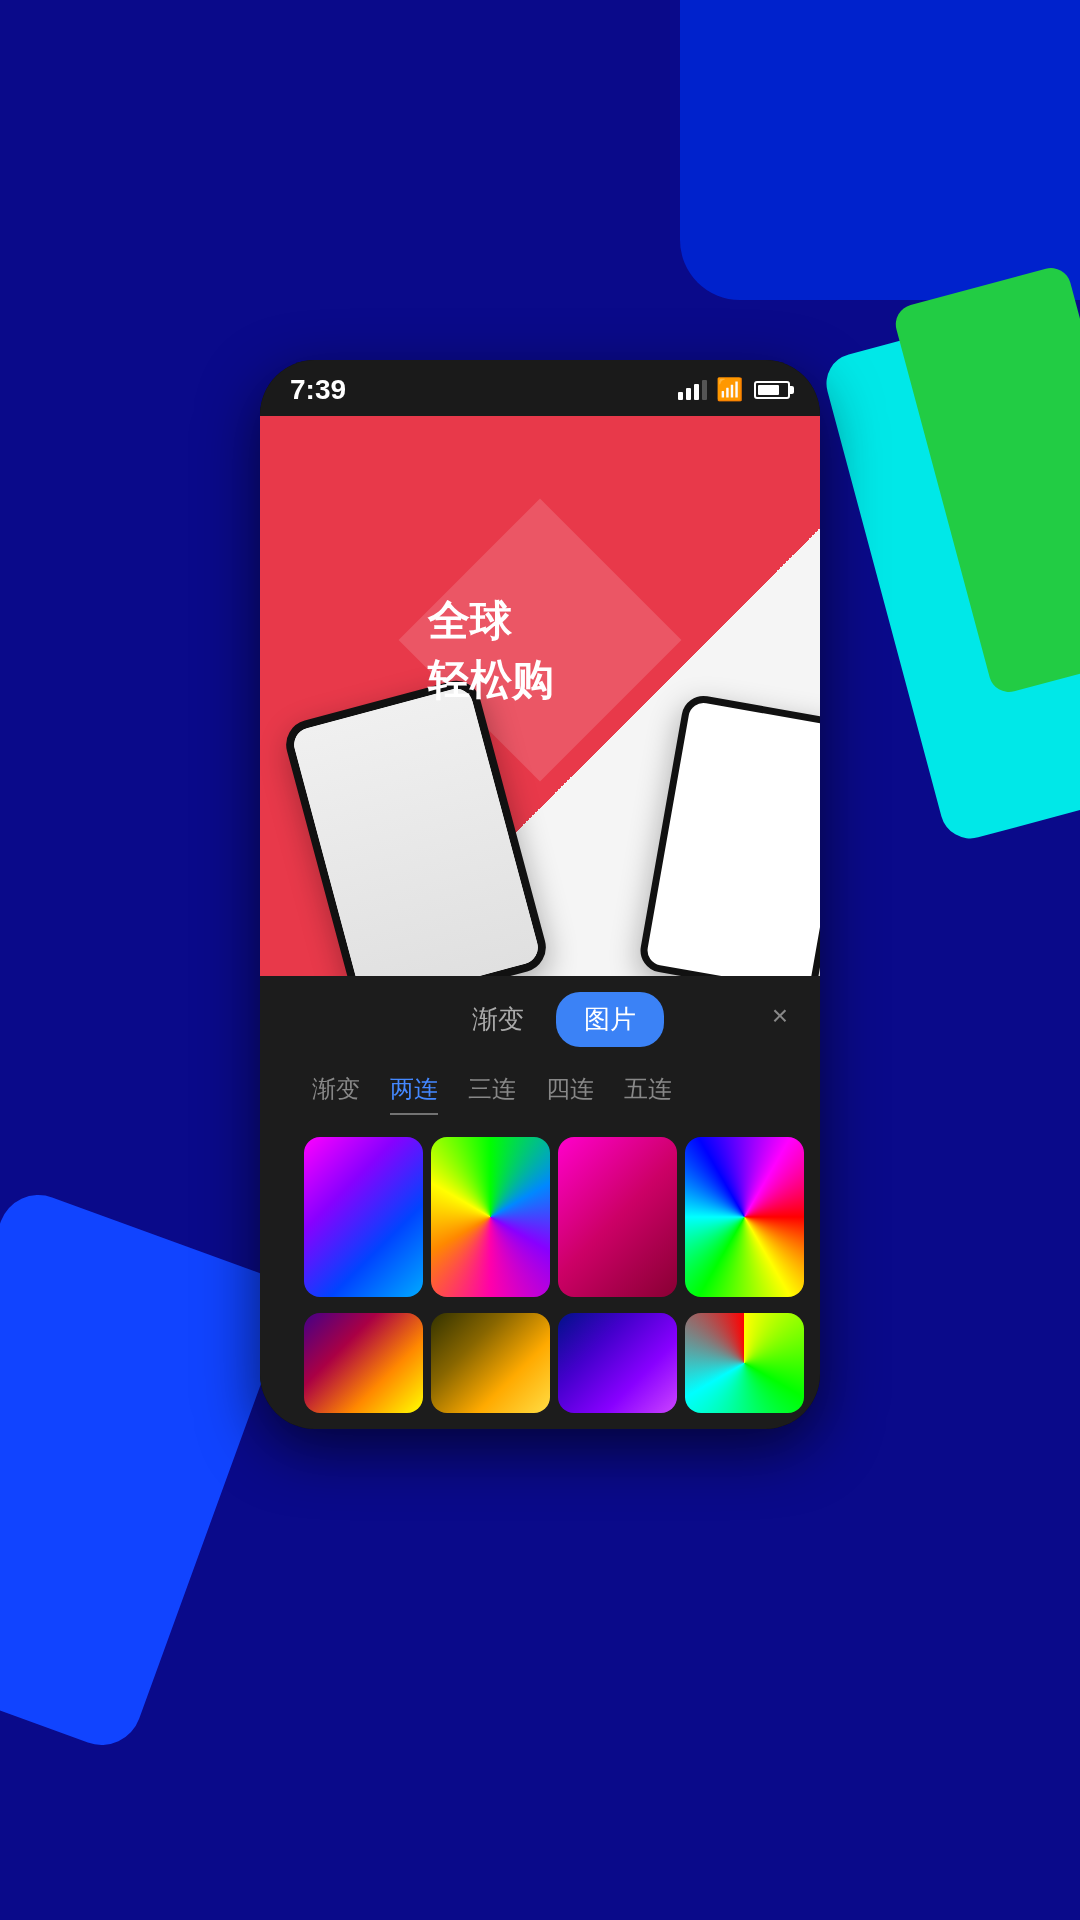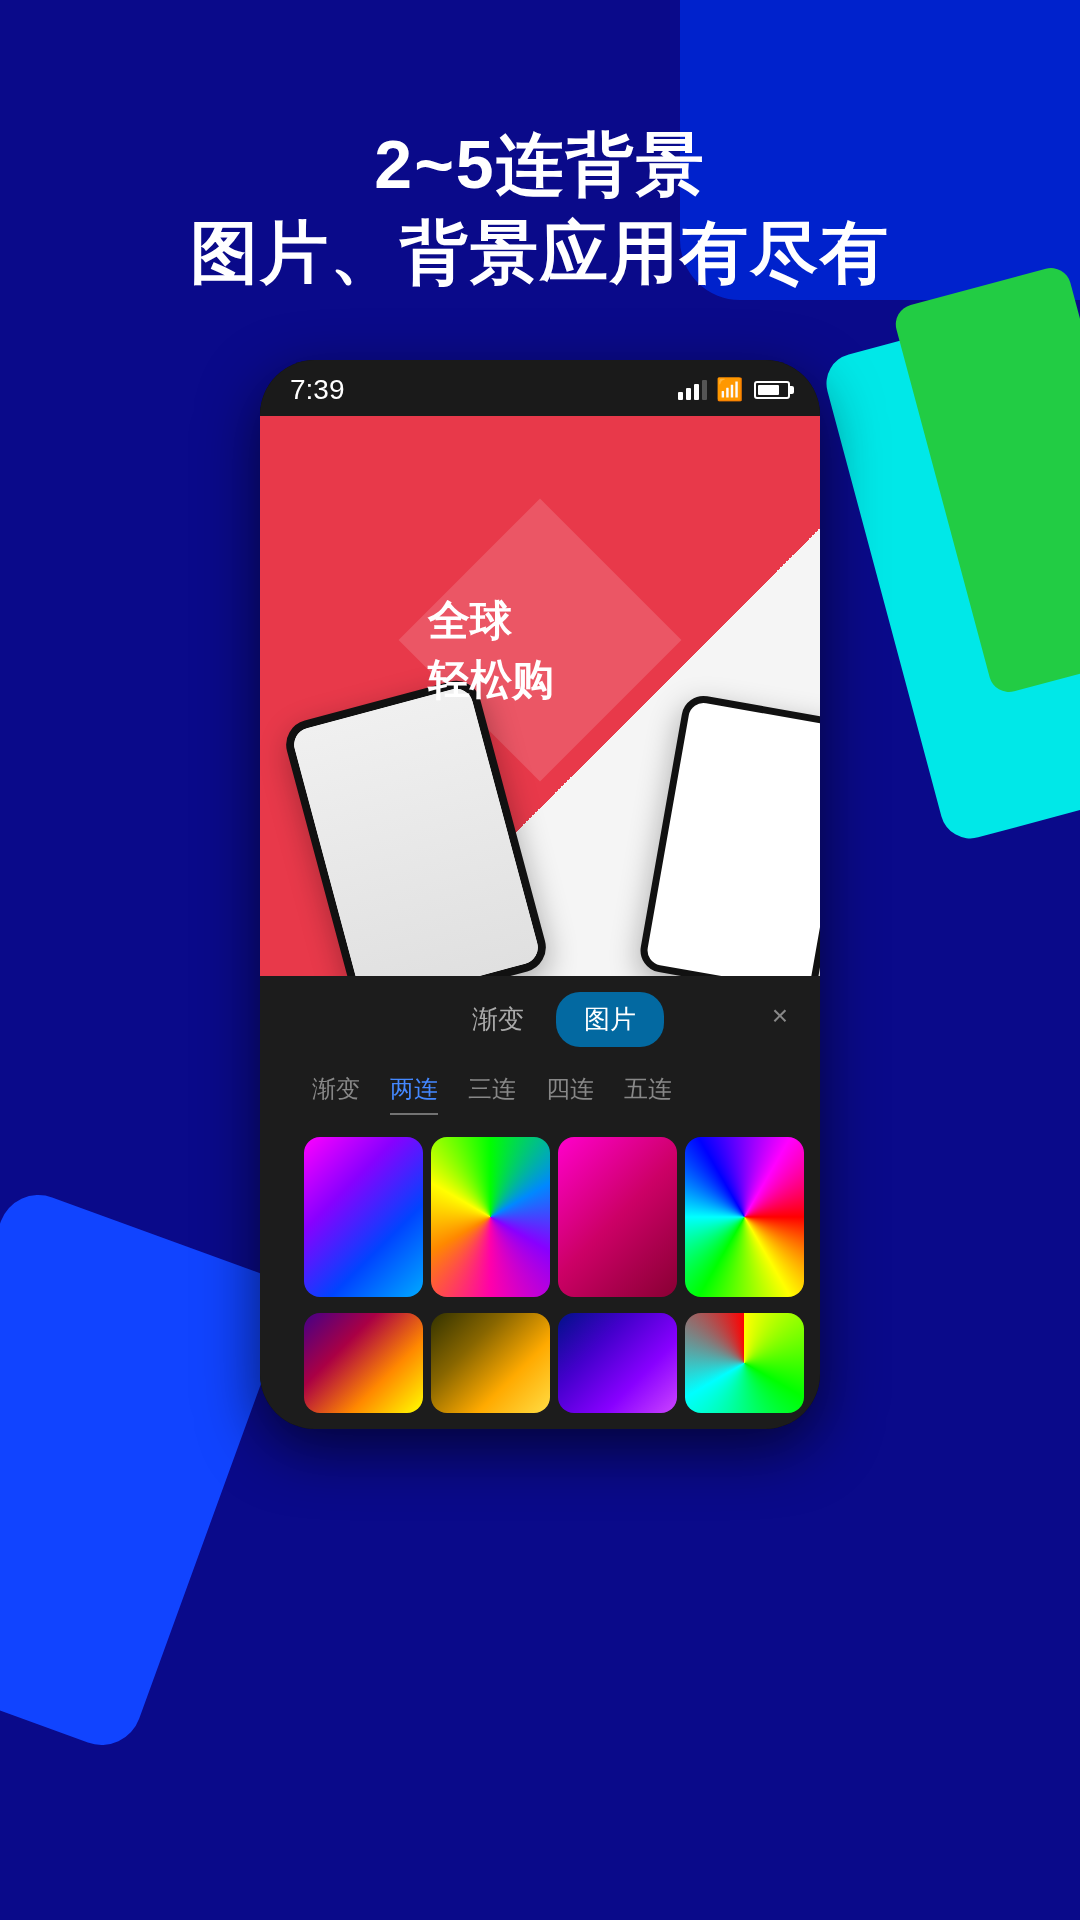--- a/index.html
+++ b/index.html
@@ -102,21 +102,21 @@
     .status-bar {
       background: #1a1a1a;
       padding: 14px 30px 10px;
       display: flex;
       justify-content: space-between;
       align-items: center;
     }
 
     .status-time {
       font-size: 28px;
-      font-weight: 400;
+      font-weight: 700;
       color: #ffffff;
     }
 
     .status-icons {
       display: flex;
       align-items: center;
       gap: 10px;
     }
 
     .signal-bars {
@@ -275,21 +275,21 @@
 
     .tab-item {
       padding: 10px 28px;
       border-radius: 24px;
       font-size: 26px;
       color: #aaaaaa;
       cursor: pointer;
     }
 
     .tab-item.active {
-      background: #0369a1;
+      background: #3b82f6;
       color: #ffffff;
     }
 
     
     .category-tabs {
       display: flex;
       padding: 10px 24px;
       gap: 30px;
     }
 
@@ -363,22 +363,21 @@
 </head>
 <body>
 
 <div class="bg-shape-blue-top-right"></div>
 <div class="bg-shape-cyan"></div>
 <div class="bg-shape-green"></div>
 <div class="bg-shape-blue-left"></div>
 
 <div class="header-text">
   <div class="header-title">
-    <span>2~5连背景</span><br>
-    <span>图片、背景应用有尽有</span>
+    <br>
   </div>
 </div>
 
 <div class="phone-container">
   <div class="phone-frame">
 
     <div class="status-bar">
       <span class="status-time">7:39</span>
       <div class="status-icons">
         <div class="signal-bars">

